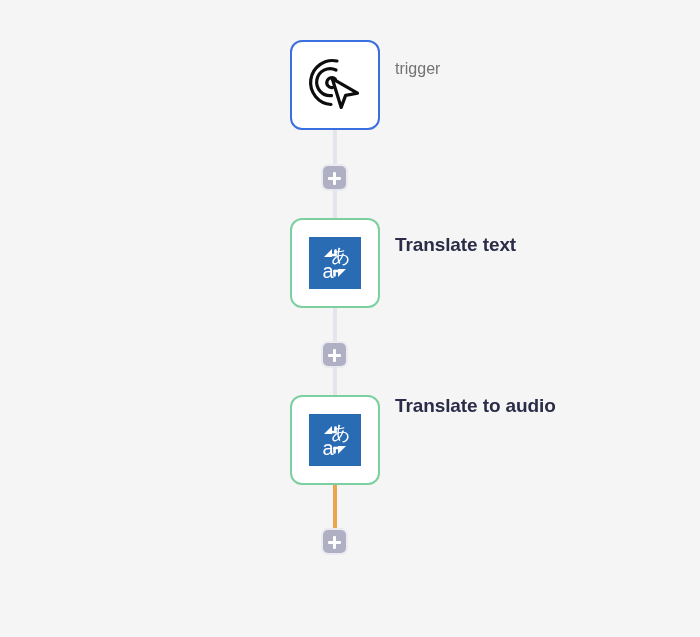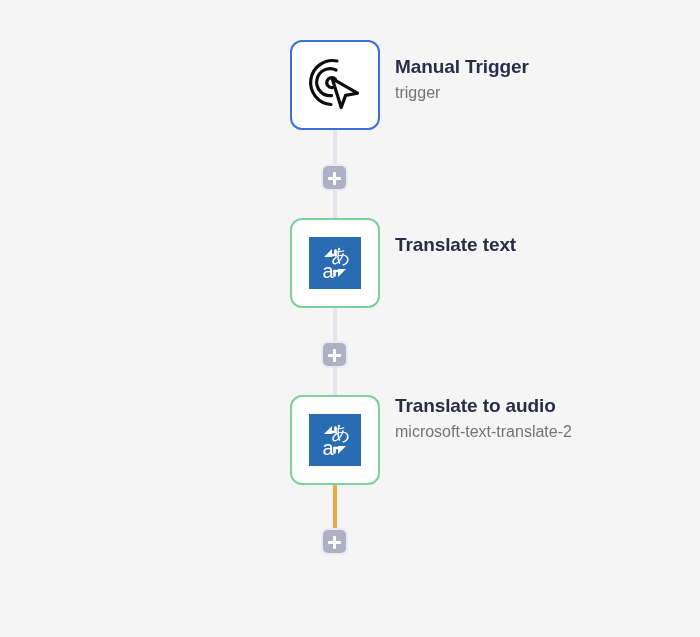--- a/index.html
+++ b/index.html
@@ -146,21 +146,20 @@
     <span class="node-icon">
       <svg width="56" height="56" viewBox="0 0 56 56" aria-hidden="true">
         <path d="M30 6 A22 22 0 1 0 24 49.5" fill="none" stroke="#0d0d10" stroke-width="3.2" stroke-linecap="round"></path>
         <path d="M29 15 A13.5 13.5 0 1 0 24.5 40.6" fill="none" stroke="#0d0d10" stroke-width="3.2" stroke-linecap="round"></path>
         <path d="M28.5 24.3 A5 5 0 1 0 25.5 32.6" fill="none" stroke="#0d0d10" stroke-width="3.2" stroke-linecap="round"></path>
         <path d="M25.2 23.6 L50.5 38.2 L38.6 40.4 L34.2 52.4 Z" fill="#ffffff" stroke="#0d0d10" stroke-width="3.2" stroke-linejoin="round"></path>
       </svg>
     </span>
   </div>
   <div class="node-label" style="top:55px;">
-    <div class="node-title">Manual Trigger</div>
     <div class="node-subtitle">trigger</div>
   </div>
 
   <div class="node ok-node" style="top:218px;">
     <span class="node-icon">
       <svg class="ms-translate" viewBox="0 0 52 52" aria-hidden="true">
         <rect x="0" y="0" width="52" height="52" fill="#2a6cb4"></rect>
 
         <text x="32" y="25" font-family="'DejaVu Sans', sans-serif" font-size="19" fill="#ffffff" text-anchor="middle">あ</text>
 
@@ -190,16 +189,15 @@
         <path d="M20 18 L26.5 18" stroke="#ffffff" stroke-width="2.6" stroke-linecap="round"></path>
         <path d="M26.5 18 L26.5 13.5" stroke="#ffffff" stroke-width="2.6" stroke-linecap="round"></path>
         <path d="M29 40 L29 32 L37 32 Z" fill="#ffffff"></path>
         <path d="M32 34 L25.5 34" stroke="#ffffff" stroke-width="2.6" stroke-linecap="round"></path>
         <path d="M25.5 34 L25.5 38.5" stroke="#ffffff" stroke-width="2.6" stroke-linecap="round"></path>
       </svg>
     </span>
   </div>
   <div class="node-label" style="top:394px;">
     <div class="node-title">Translate to audio</div>
-    <div class="node-subtitle">microsoft-text-translate-2</div>
   </div>
 
 </div>
 
 </body></html>

